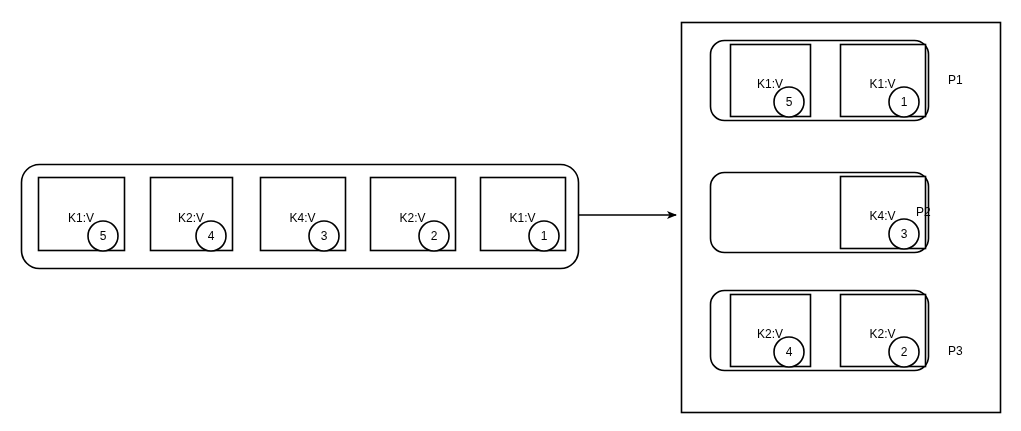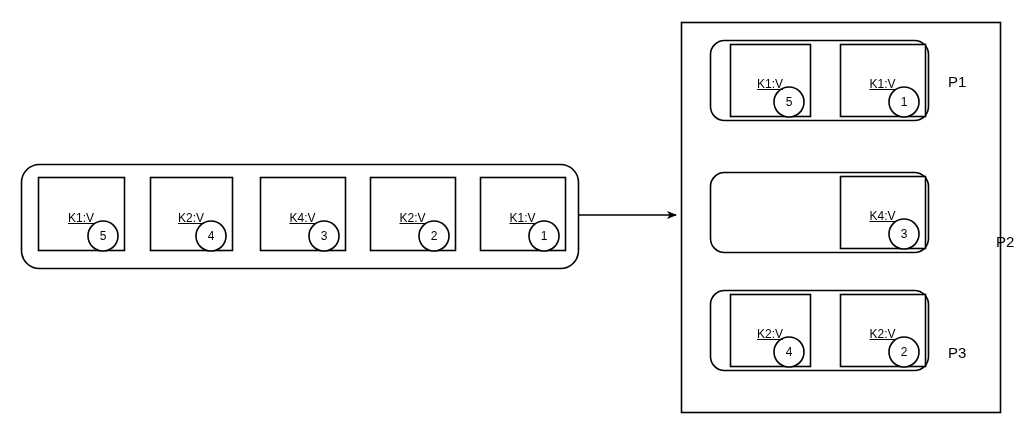--- a/index.html
+++ b/index.html
@@ -24,28 +24,27 @@
   .node-text {
     position: absolute;
     font-family: "Liberation Sans", sans-serif;
     font-size: 12px;
     color: #000000;
     white-space: nowrap;
     line-height: 1;
   }
   .kv-label {
     text-align: center;
-    text-decoration: underline;
   }
   .seq-label {
     text-align: center;
     font-size: 12px;
   }
   .part-label {
-    font-size: 15px;
+    font-size: 12px;
   }
 </style>
 </head>
 <body>
 
 <svg id="canvas" viewBox="0 0 1021 431" xmlns="http://www.w3.org/2000/svg">
   <defs>
     <marker id="arrowhead" markerWidth="10" markerHeight="8" refX="9" refY="4" orient="auto" markerUnits="userSpaceOnUse">
       <path d="M0,0 L10,4 L0,8 L2.5,4 Z" fill="#000000"></path>
     </marker>
@@ -91,19 +90,19 @@
     <div class="node-text seq-label" style="left: 394px; top: 230px; width: 80px; text-align: center;">2</div>
     <div class="node-text kv-label" style="left: 482.5px; top: 211.88px; width: 80px; text-align: center;">K1:V</div>
     <div class="node-text seq-label" style="left: 504px; top: 230px; width: 80px; text-align: center;">1</div>
     <div class="node-text kv-label" style="left: 730px; top: 78.32px; width: 80px; text-align: center;">K1:V</div>
     <div class="node-text seq-label" style="left: 749px; top: 96px; width: 80px; text-align: center;">5</div>
     <div class="node-text kv-label" style="left: 842.5px; top: 78.32px; width: 80px; text-align: center;">K1:V</div>
     <div class="node-text seq-label" style="left: 864px; top: 96px; width: 80px; text-align: center;">1</div>
     <div class="node-text part-label" style="left: 948px; top: 74px;">P1</div>
     <div class="node-text kv-label" style="left: 842.5px; top: 210.32px; width: 80px; text-align: center;">K4:V</div>
     <div class="node-text seq-label" style="left: 864px; top: 228px; width: 80px; text-align: center;">3</div>
-    <div class="node-text part-label" style="left: 996px; top: 206px; margin-top: 28px;">P2</div>
+    <div class="node-text part-label" style="left: 916px; top: 206px;">P2</div>
     <div class="node-text kv-label" style="left: 730px; top: 328.32px; width: 80px; text-align: center;">K2:V</div>
     <div class="node-text seq-label" style="left: 749px; top: 346px; width: 80px; text-align: center;">4</div>
     <div class="node-text kv-label" style="left: 842.5px; top: 328.32px; width: 80px; text-align: center;">K2:V</div>
     <div class="node-text seq-label" style="left: 864px; top: 346px; width: 80px; text-align: center;">2</div>
     <div class="node-text part-label" style="left: 948px; top: 345px;">P3</div>
   </div>
 
 </body></html>

